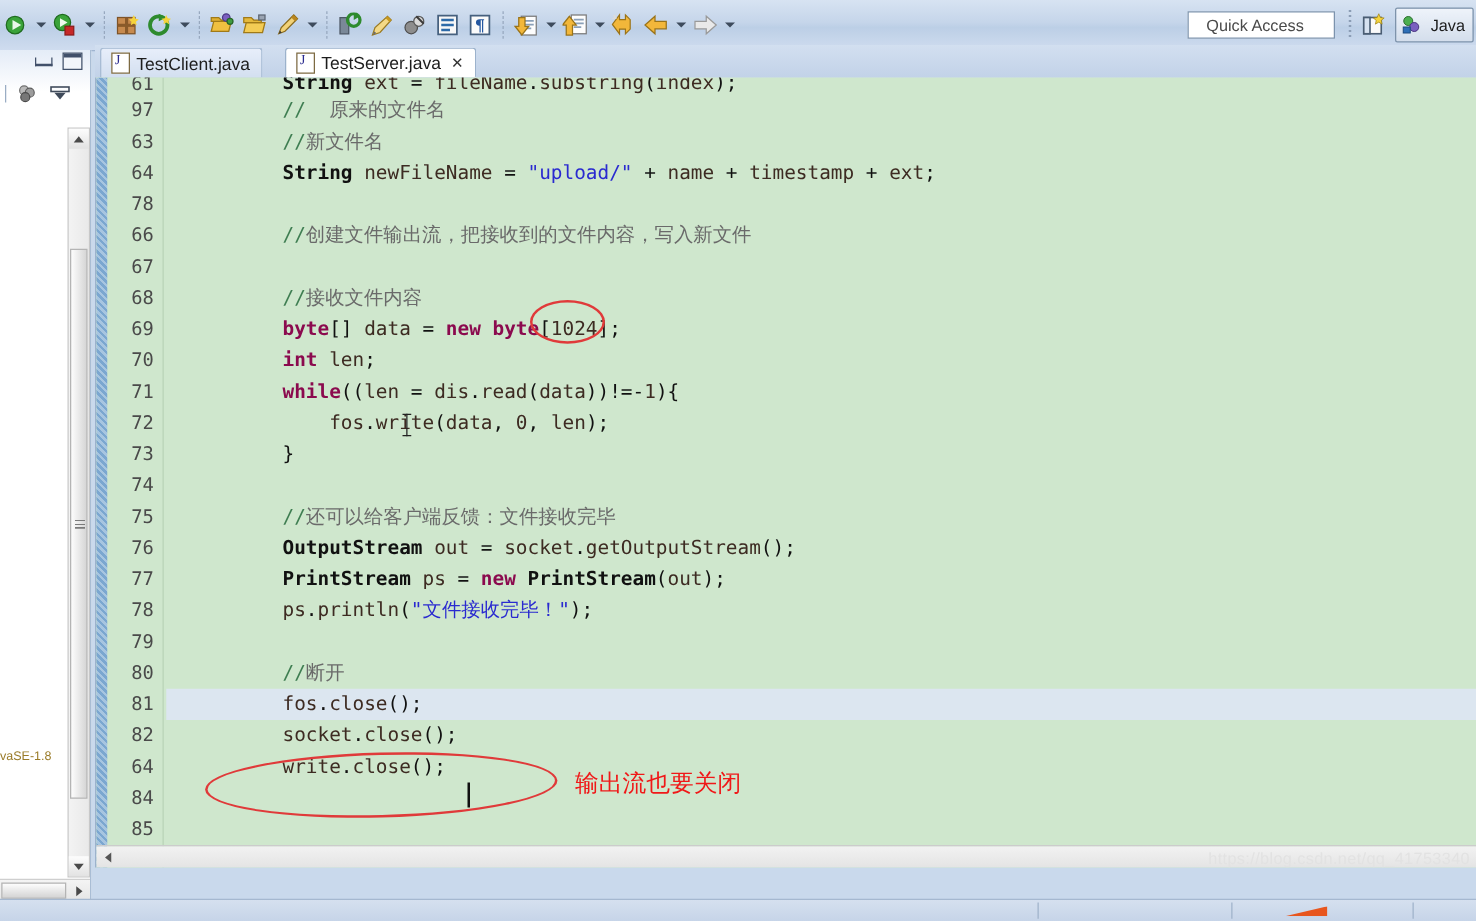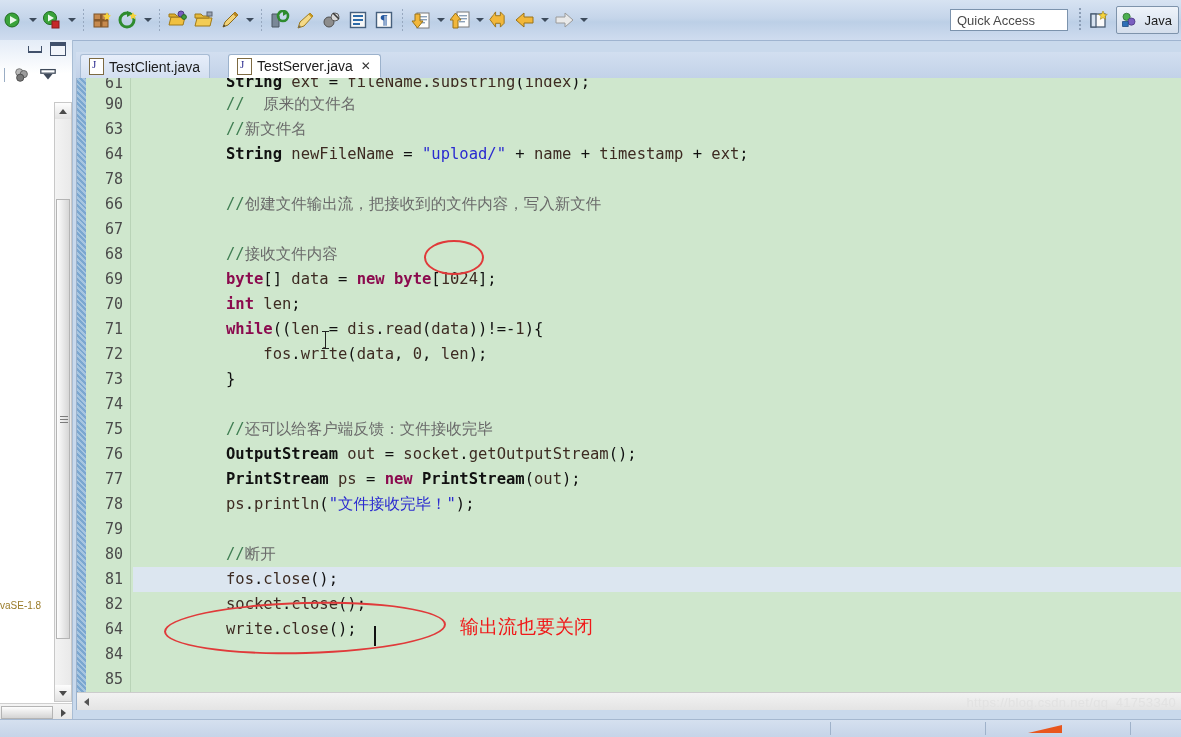--- a/index.html
+++ b/index.html
@@ -25,21 +25,21 @@
     position:relative;cursor:default;}
   .tb-arrow{width:13px;height:26px;display:flex;align-items:center;justify-content:center;cursor:default;}
   .tb-arrow:after{content:"";border-left:4px solid transparent;border-right:4px solid transparent;
     border-top:4px solid #3d4b5c;}
   .ic{display:block;position:relative;width:20px;height:20px;}
 
   
   .quick{
     position:absolute;right:113px;top:9px;width:118px;height:22px;
     background:#fff;border:1px solid #7c93ad;
-    display:flex;align-items:center;padding-left:6px;
+    display:flex;align-items:center;padding-left:14px;
     font-size:13px;color:#4a4a4a;box-sizing:border-box;
   }
   .tb-rsep{position:absolute;right:100px;top:8px;width:2px;height:24px;
     background:repeating-linear-gradient(to bottom,#8b9db5 0 2px,transparent 2px 4px);}
   .persp-btn{position:absolute;right:70px;top:8px;width:24px;height:24px;
     display:flex;align-items:center;justify-content:center;}
   .persp-div{position:absolute;right:62px;top:9px;width:1px;height:22px;background:#9aadc4;}
   .java-persp{
     position:absolute;right:2px;top:6px;height:28px;min-width:58px;
     background:linear-gradient(to bottom,#eef3fa,#d4deec);
@@ -76,21 +76,21 @@
     background:repeating-linear-gradient(to bottom,#7b7b7b 0 1px,transparent 1px 3px);}
   .lp-hscroll{position:absolute;left:0;bottom:0;width:72px;height:17px;
     background:linear-gradient(to bottom,#f4f4f4,#e6e6e6);border-top:1px solid #cfcfcf;box-sizing:border-box;}
   .lp-hthumb{position:absolute;left:1px;top:2px;width:52px;height:13px;
     background:linear-gradient(to bottom,#fdfdfd,#d4d4d4);border:1px solid #b4b4b4;box-sizing:border-box;}
   .lp-hright{position:absolute;right:2px;top:2px;width:14px;height:13px;display:flex;align-items:center;justify-content:center;}
   .lp-hright:after{content:"";border-top:4px solid transparent;border-bottom:4px solid transparent;border-left:5px solid #4a4a4a;}
 
   
   .editor{
-    position:absolute;left:76px;top:52px;width:1012px;height:676px;
+    position:absolute;left:76px;top:36px;width:1012px;height:676px;
   }
   .tabstrip{position:absolute;left:0;top:0;width:1105px;height:26px;
     background:linear-gradient(to bottom,#d2dff0,#c2d2e8);}
   .tab{
     position:absolute;top:2px;height:24px;display:flex;align-items:center;gap:5px;
     padding:0 9px 0 8px;box-sizing:border-box;font-size:14px;color:#1d1d1d;
     border-top-left-radius:3px;border-top-right-radius:3px;
   }
   .tab.inactive{left:4px;background:linear-gradient(to bottom,#e7eefa,#d3dff0);border:1px solid #a8bcd4;border-bottom:none;}
   .tab.active{left:152px;background:#ffffff;border:1px solid #9cb2cc;border-bottom:1px solid #fff;}
@@ -358,21 +358,21 @@
         <span class="jfile-ic"></span>
         <span>TestServer.java</span>
         <span class="tab-close">✕</span>
       </div>
     </div>
 
     <div class="codearea">
       <div class="anno-strip"></div>
       <div class="gutter">
         <div class="gutter-line" style="height:14px;line-height:10px;">61</div>
-        <div class="gutter-line">90</div>
+        <div class="gutter-line">97</div>
         <div class="gutter-line">63</div>
         <div class="gutter-line">64</div>
         <div class="gutter-line">78</div>
         <div class="gutter-line">66</div>
         <div class="gutter-line">67</div>
         <div class="gutter-line">68</div>
         <div class="gutter-line">69</div>
         <div class="gutter-line">70</div>
         <div class="gutter-line">71</div>
         <div class="gutter-line">72</div>

